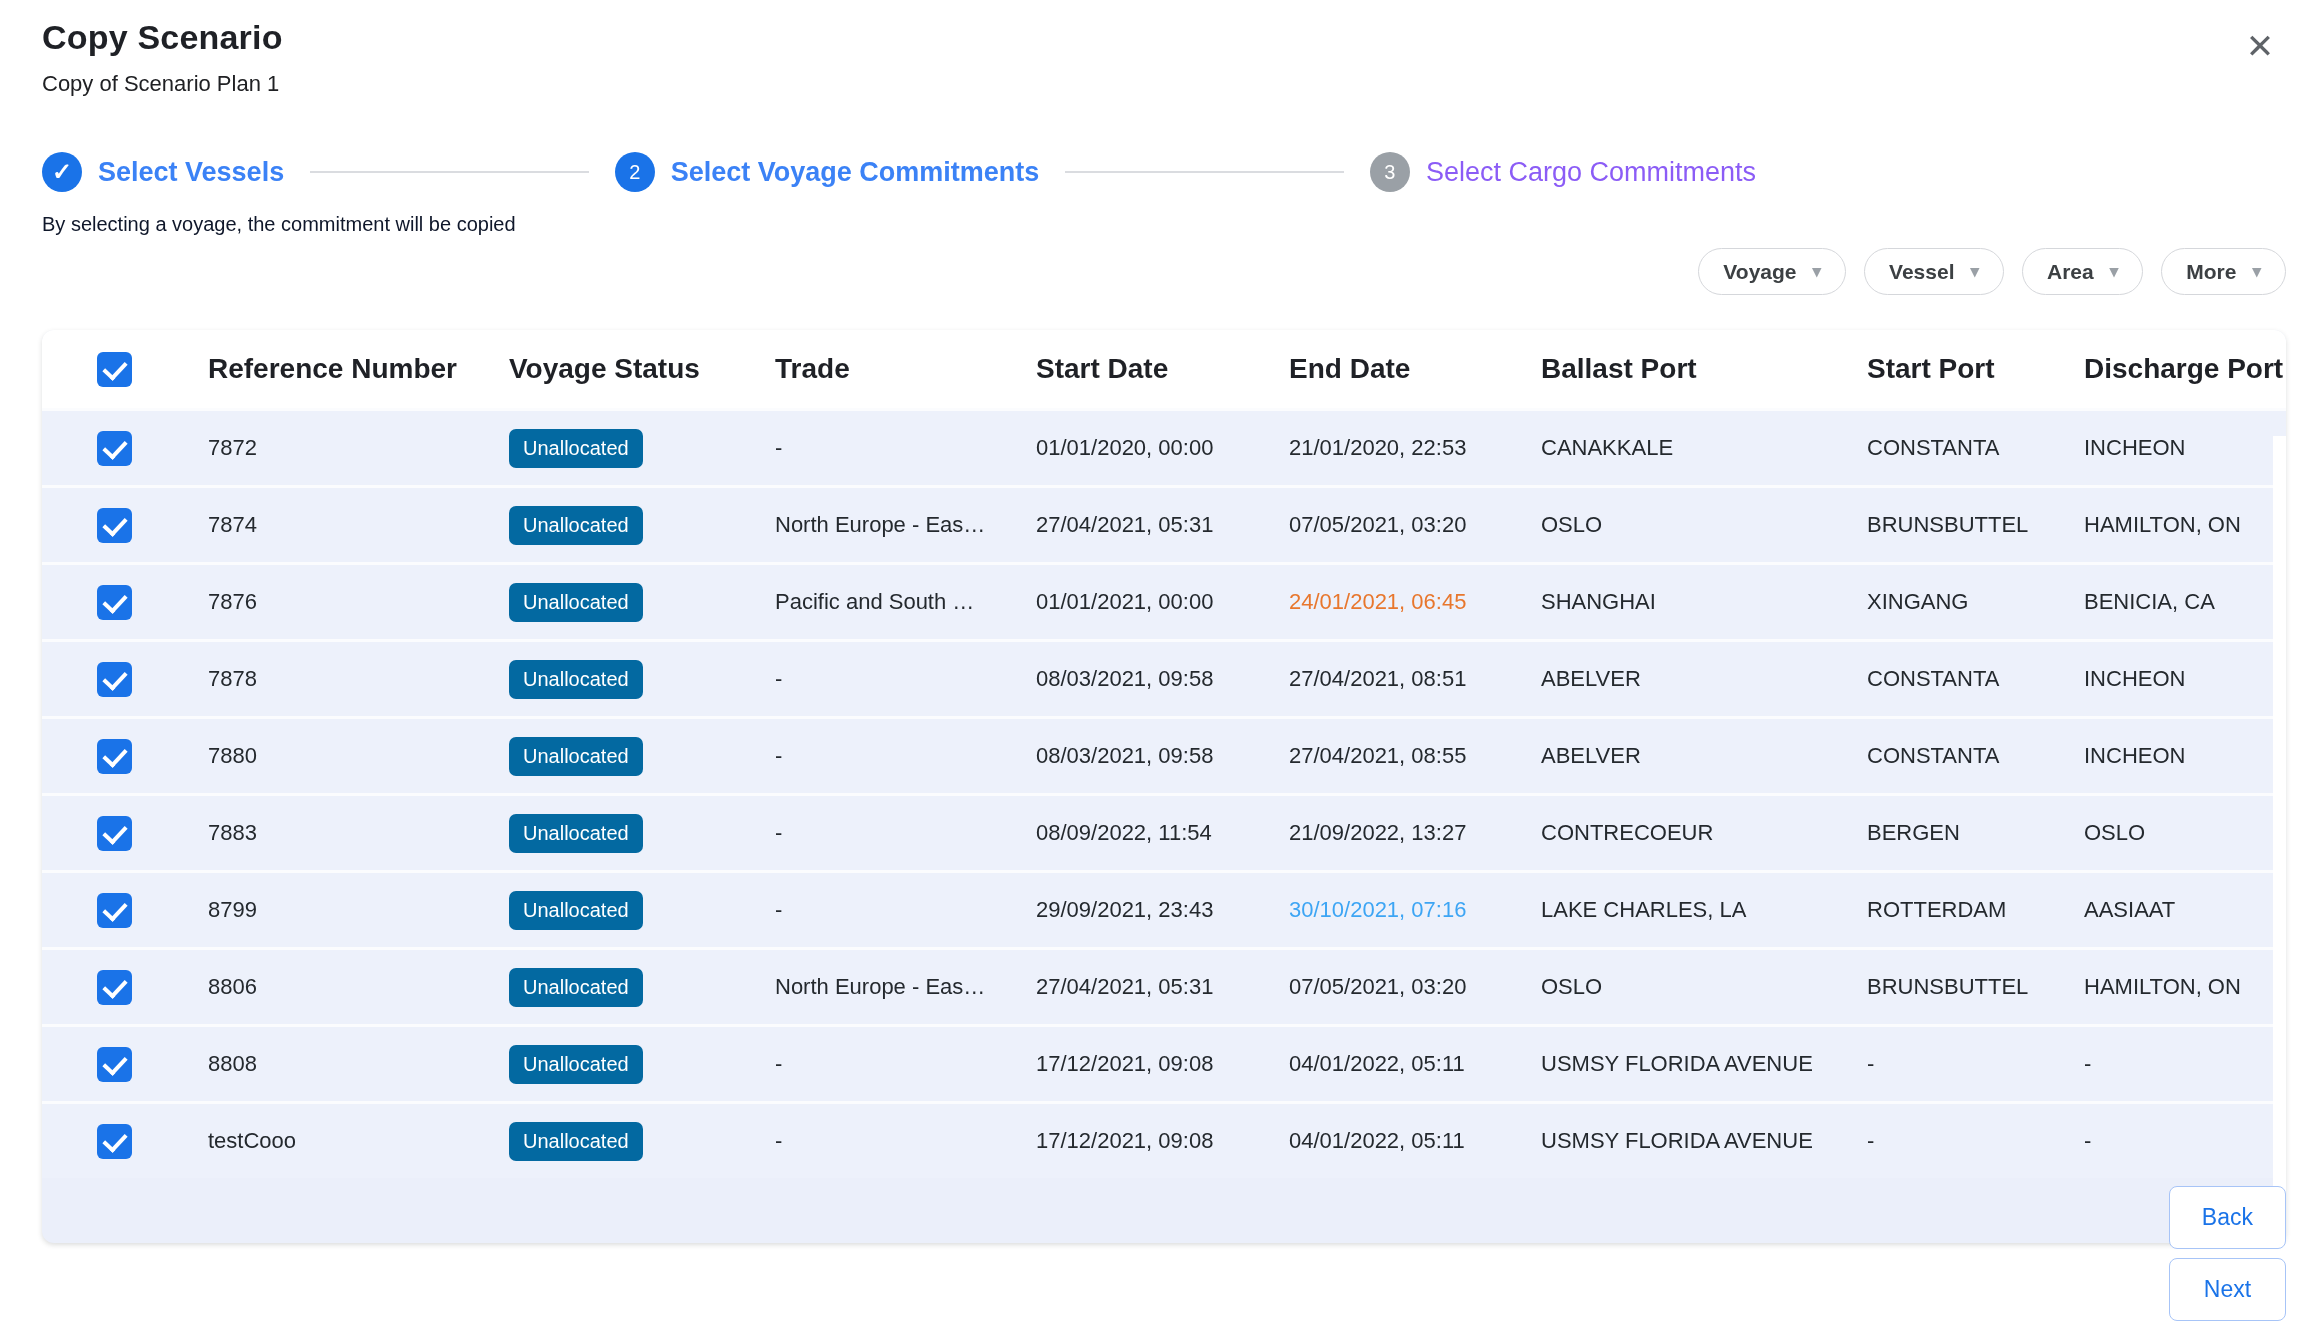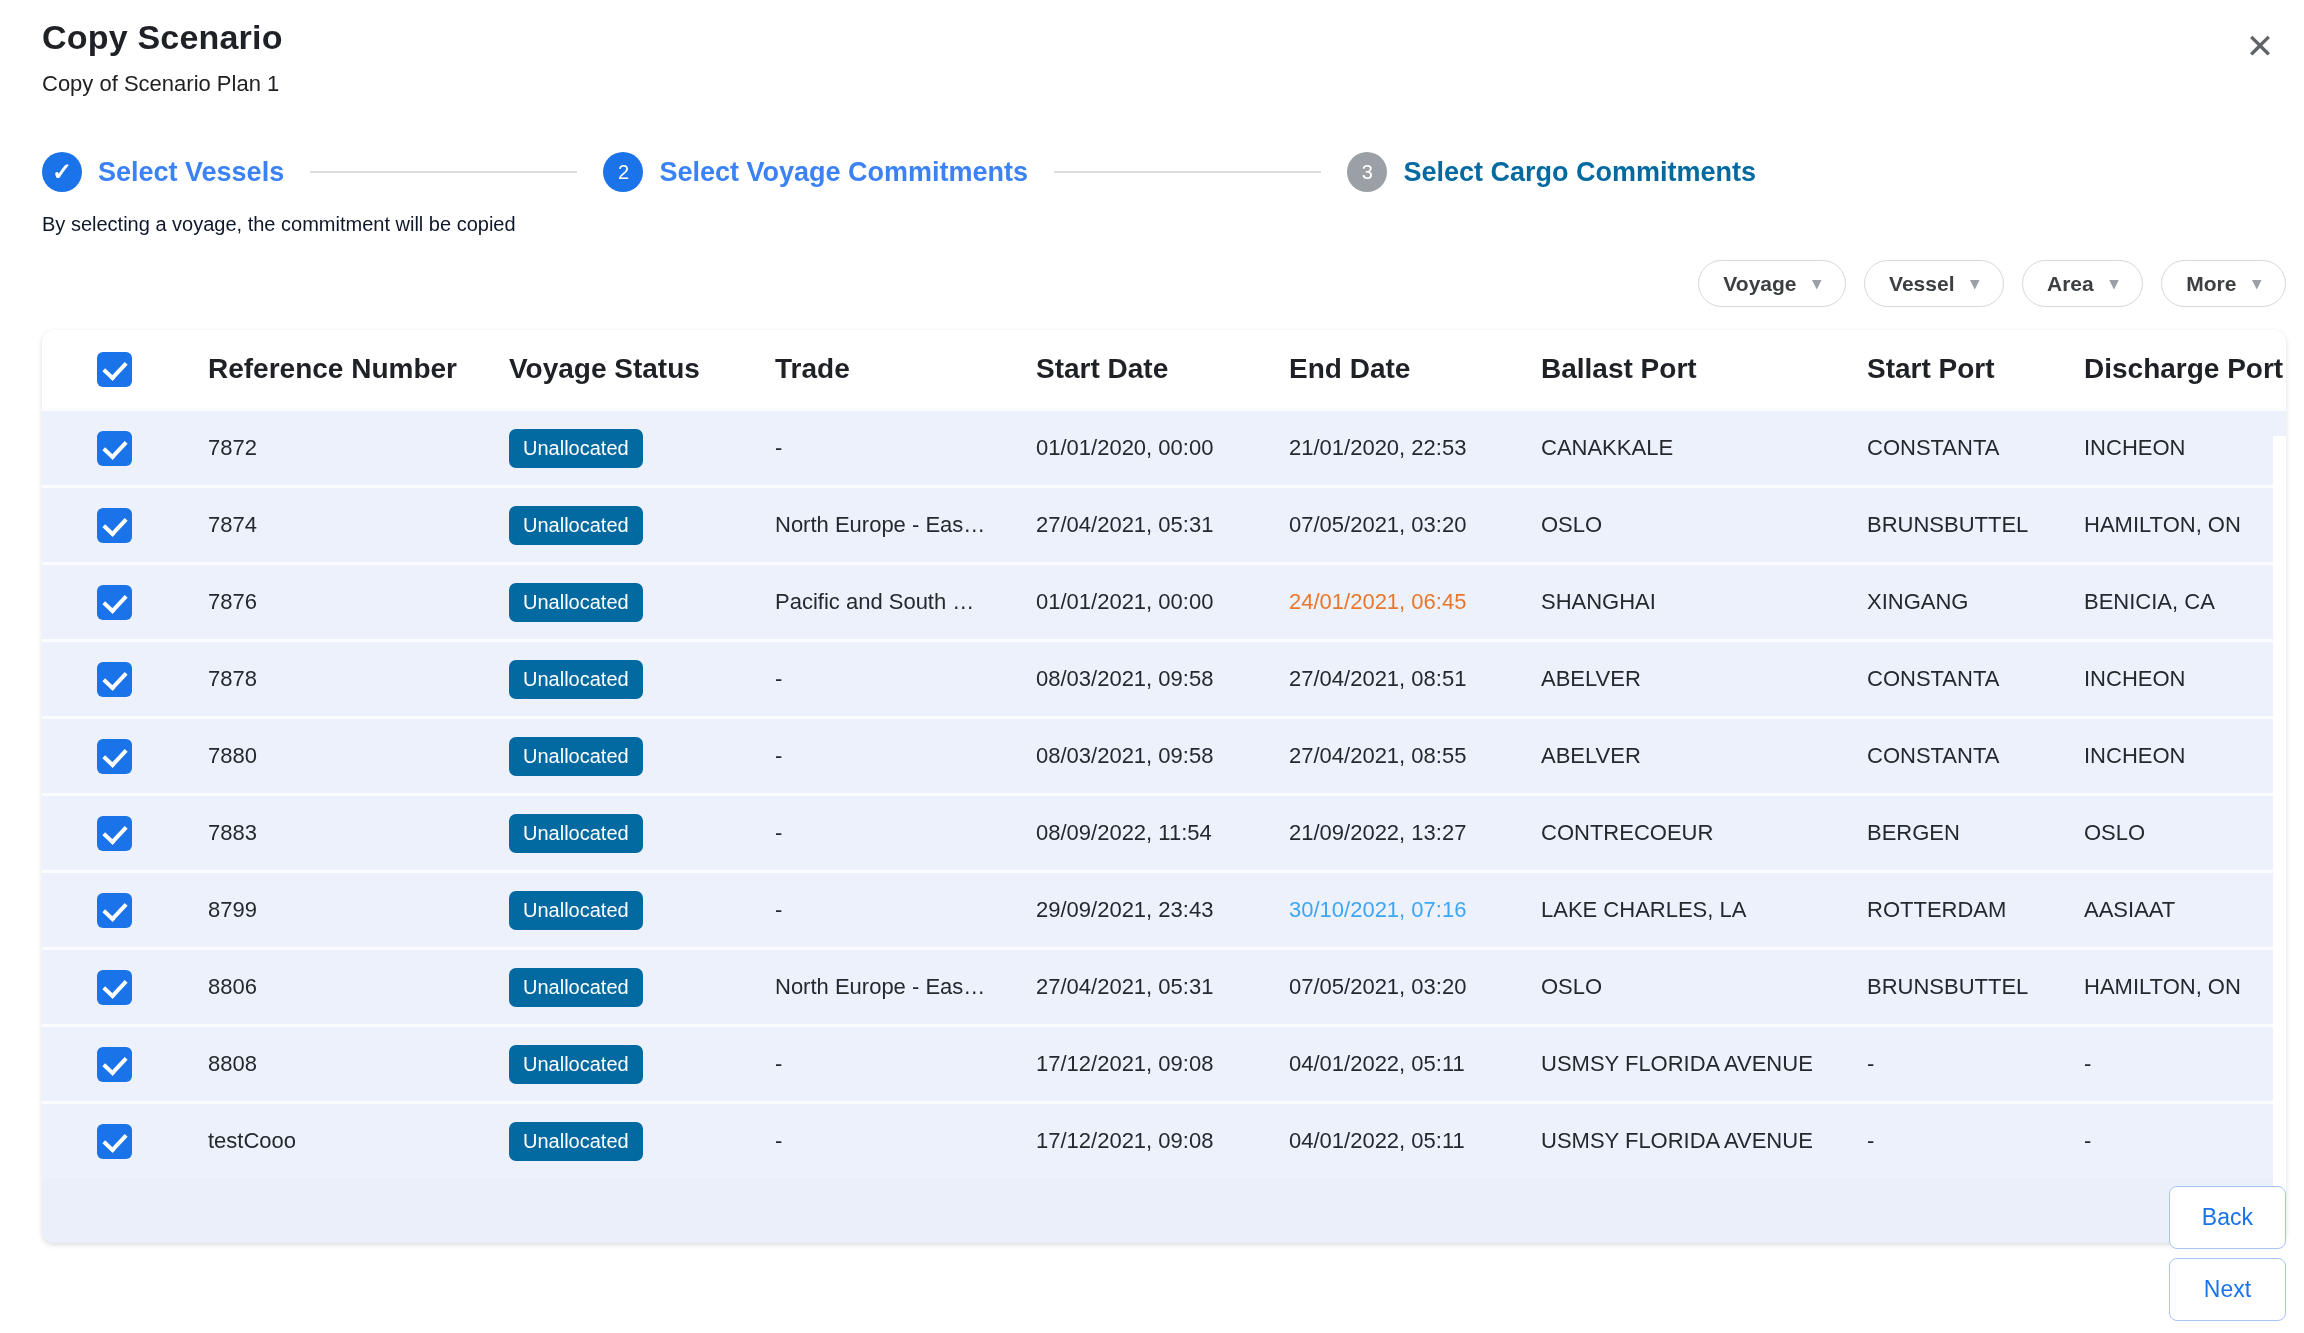--- a/index.html
+++ b/index.html
@@ -17,27 +17,27 @@
 
   
   .stepper { position:absolute; left:30px; top:152px; right:560px; display:flex; align-items:center; }
   .step { display:flex; align-items:center; gap:16px; flex:0 0 auto; }
   .step-circle { width:40px; height:40px; border-radius:50%; display:flex; align-items:center;
                  justify-content:center; color:#fff; font-size:20px; flex:0 0 auto; }
   .step.completed .step-circle, .step.active .step-circle { background:#1a73e8; }
   .step.upcoming .step-circle { background:#9aa0a6; }
   .step.completed .step-circle { font-size:24px; font-weight:700; }
   .step-label { font-size:27px; font-weight:700; color:#3b82f6; white-space:nowrap; }
-  .step.upcoming .step-label { font-weight:700; color:#0369a1; }
+  .step.upcoming .step-label { font-weight:400; color:#8b5cf6; }
   .step-connector { flex:1 1 auto; height:2px; background:#dadce0; margin:0 26px; min-width:120px; }
 
   .helper-text { position:absolute; left:30px; top:213px; font-size:20px; color:#0f172a; }
 
   
-  .filters { position:absolute; right:30px; top:260px; display:flex; gap:18px; }
+  .filters { position:absolute; right:30px; top:248px; display:flex; gap:18px; }
   .pill { display:flex; align-items:center; gap:16px; height:47px; padding:0 24px;
           border:1px solid #d5d7db; border-radius:24px; background:#fff; cursor:pointer;
           font-size:21px; font-weight:700; color:#3c4043; }
   .pill .caret { color:#9aa0a6; font-size:17px; line-height:1; }
 
   
   .panel { position:absolute; left:30px; top:330px; width:2244px; height:913px;
            background:#ebeffa; border-radius:12px; overflow:hidden;
            box-shadow:0 2px 5px rgba(60,64,67,.18); }
   .selected-bar { height:106px; display:flex; align-items:center; padding-left:30px; }

